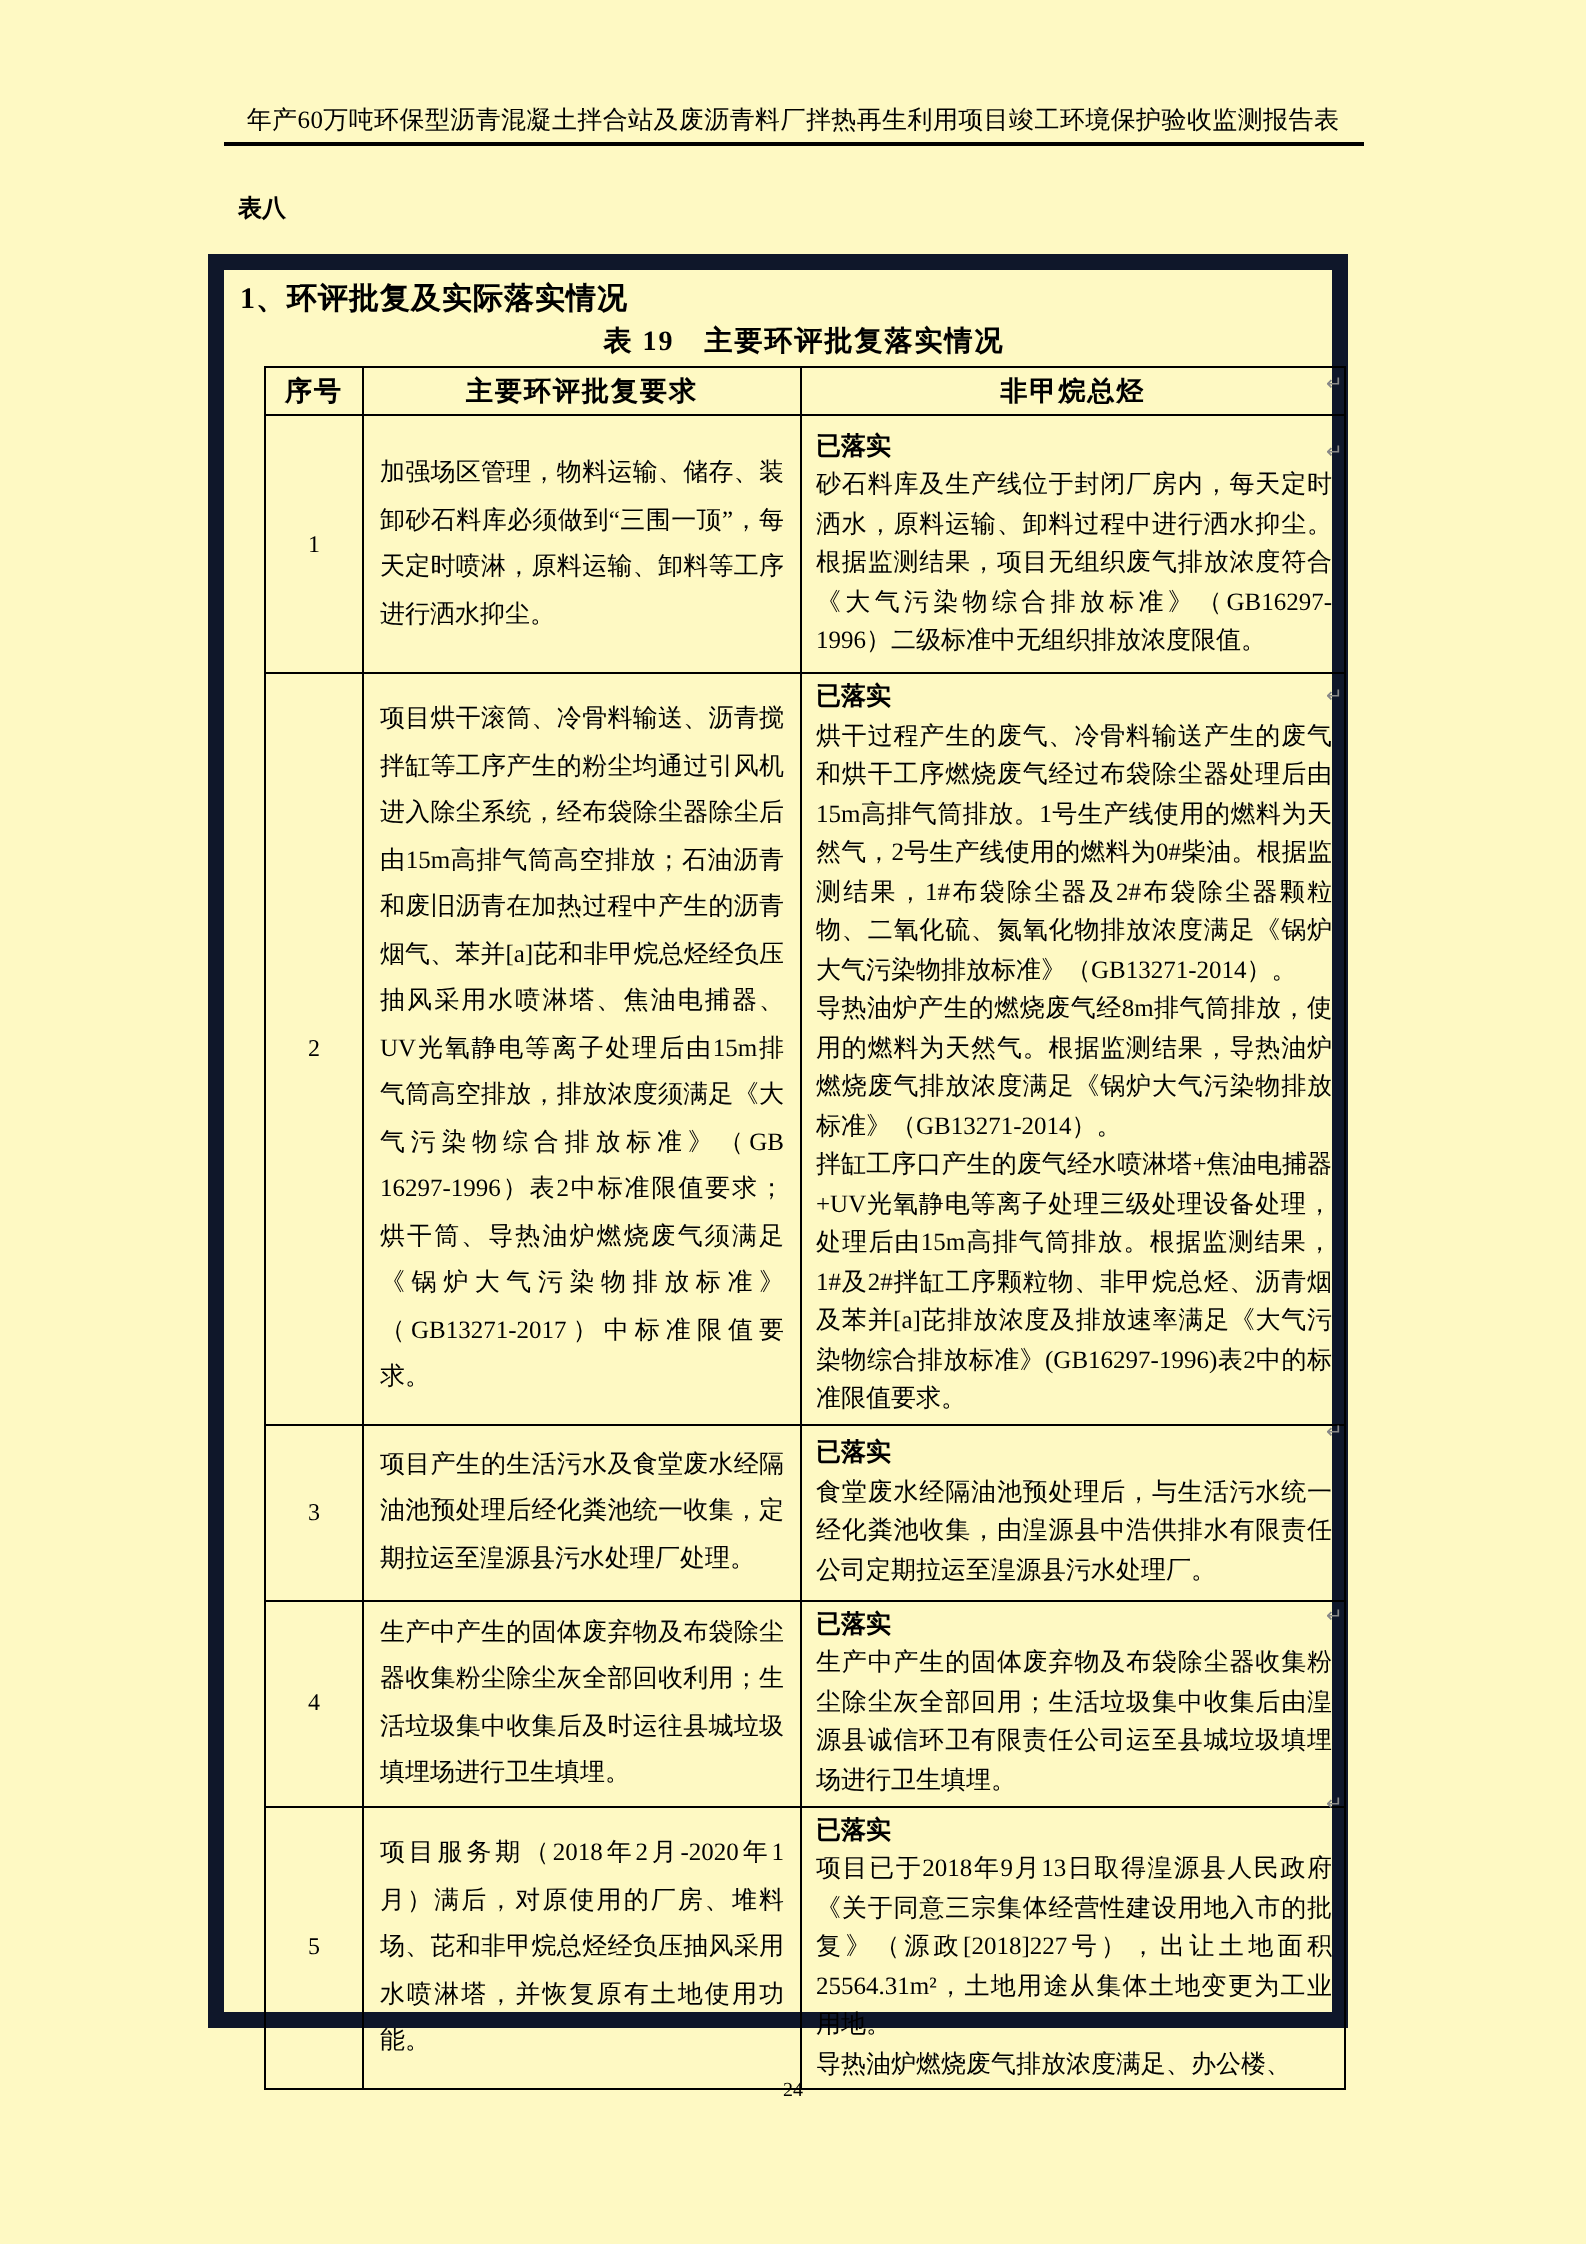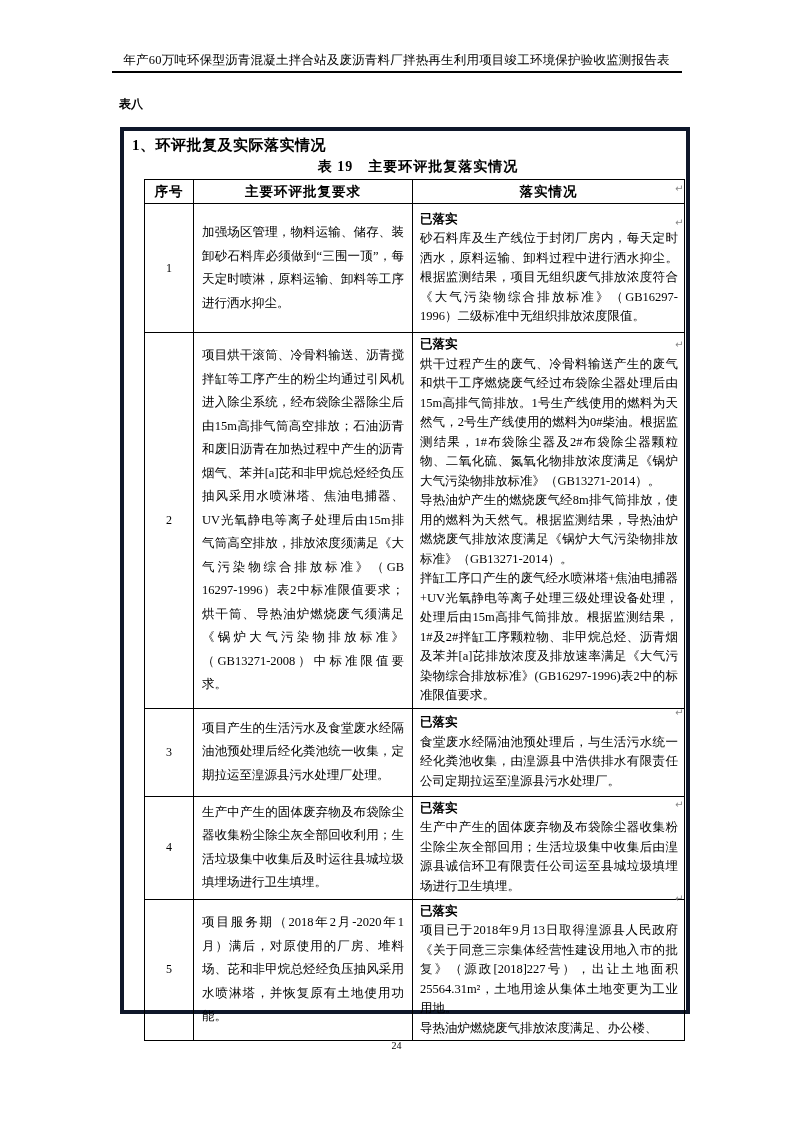--- a/index.html
+++ b/index.html
@@ -1,41 +1,41 @@
 <!DOCTYPE html>
 <html><head>
 <meta charset="utf-8">
 <style>
   * { margin:0; padding:0; box-sizing:border-box; }
   html,body { background:#e9e9e9; }
   .page {
     position:relative;
     width:793px; height:1122px;
     margin:0 auto;
-    background:#ffffff;
+    background:#fef9c3;
     font-family:"Liberation Serif","DejaVu Serif",serif;
     color:#000;
     overflow:hidden;
   }
   .doc-header {
     position:absolute; top:52px; left:0; width:100%;
     text-align:center; font-size:12.5px; letter-spacing:0.2px;
   }
   .header-rule {
     position:absolute; top:71px; left:112px; width:570px;
     border-top:2px solid #000; height:0;
   }
   .table-label {
     position:absolute; top:96px; left:119px;
     font-size:12px; font-weight:bold;
   }
   .outer-box {
-    position:absolute; top:127px; left:120px;
+    position:absolute; top:127px; left:104px;
     width:570px; height:887px;
-    border:4px solid #0f172a;
+    border:8px solid #0f172a;
   }
   .section-title {
     font-size:15px; font-weight:bold;
     margin:5px 0 3px 8px; letter-spacing:0.5px;
   }
   .table-caption {
     text-align:center; font-size:14px; font-weight:bold;
     margin:0 0 3px 0; letter-spacing:1px;padding-left:26px;
   }
   table.main {
@@ -94,35 +94,35 @@
     <table class="main">
       <colgroup>
           <col class="c-no">
           <col class="c-req">
           <col class="c-imp">
         </colgroup>
       <tbody>
           <tr>
         <th>序号</th>
         <th>主要环评批复要求</th>
-        <th>落实情况</th>
+        <th>非甲烷总烃</th>
       </tr>
 
       <tr class="r1">
         <td class="no">1</td>
         <td class="req">加强场区管理，物料运输、储存、装卸砂石料库必须做到“三围一顶”，每天定时喷淋，原料运输、卸料等工序进行洒水抑尘。</td>
         <td class="imp">
           <div class="status">已落实</div>
           <p>砂石料库及生产线位于封闭厂房内，每天定时洒水，原料运输、卸料过程中进行洒水抑尘。根据监测结果，项目无组织废气排放浓度符合《大气污染物综合排放标准》（GB16297-1996）二级标准中无组织排放浓度限值。</p>
         </td>
       </tr>
 
       <tr class="r2">
         <td class="no">2</td>
-        <td class="req">项目烘干滚筒、冷骨料输送、沥青搅拌缸等工序产生的粉尘均通过引风机进入除尘系统，经布袋除尘器除尘后由15m高排气筒高空排放；石油沥青和废旧沥青在加热过程中产生的沥青烟气、苯并[a]芘和非甲烷总烃经负压抽风采用水喷淋塔、焦油电捕器、UV光氧静电等离子处理后由15m排气筒高空排放，排放浓度须满足《大气污染物综合排放标准》（GB 16297-1996）表2中标准限值要求；烘干筒、导热油炉燃烧废气须满足《锅炉大气污染物排放标准》（GB13271-2008）中标准限值要求。</td>
+        <td class="req">项目烘干滚筒、冷骨料输送、沥青搅拌缸等工序产生的粉尘均通过引风机进入除尘系统，经布袋除尘器除尘后由15m高排气筒高空排放；石油沥青和废旧沥青在加热过程中产生的沥青烟气、苯并[a]芘和非甲烷总烃经负压抽风采用水喷淋塔、焦油电捕器、UV光氧静电等离子处理后由15m排气筒高空排放，排放浓度须满足《大气污染物综合排放标准》（GB 16297-1996）表2中标准限值要求；烘干筒、导热油炉燃烧废气须满足《锅炉大气污染物排放标准》（GB13271-2017）中标准限值要求。</td>
         <td class="imp">
           <div class="status">已落实</div>
           <p>烘干过程产生的废气、冷骨料输送产生的废气和烘干工序燃烧废气经过布袋除尘器处理后由15m高排气筒排放。1号生产线使用的燃料为天然气，2号生产线使用的燃料为0#柴油。根据监测结果，1#布袋除尘器及2#布袋除尘器颗粒物、二氧化硫、氮氧化物排放浓度满足《锅炉大气污染物排放标准》（GB13271-2014）。</p>
           <p>导热油炉产生的燃烧废气经8m排气筒排放，使用的燃料为天然气。根据监测结果，导热油炉燃烧废气排放浓度满足《锅炉大气污染物排放标准》（GB13271-2014）。</p>
           <p>拌缸工序口产生的废气经水喷淋塔+焦油电捕器+UV光氧静电等离子处理三级处理设备处理，处理后由15m高排气筒排放。根据监测结果，1#及2#拌缸工序颗粒物、非甲烷总烃、沥青烟及苯并[a]芘排放浓度及排放速率满足《大气污染物综合排放标准》(GB16297-1996)表2中的标准限值要求。</p>
         </td>
       </tr>
 
       <tr class="r3">
         <td class="no">3</td>

